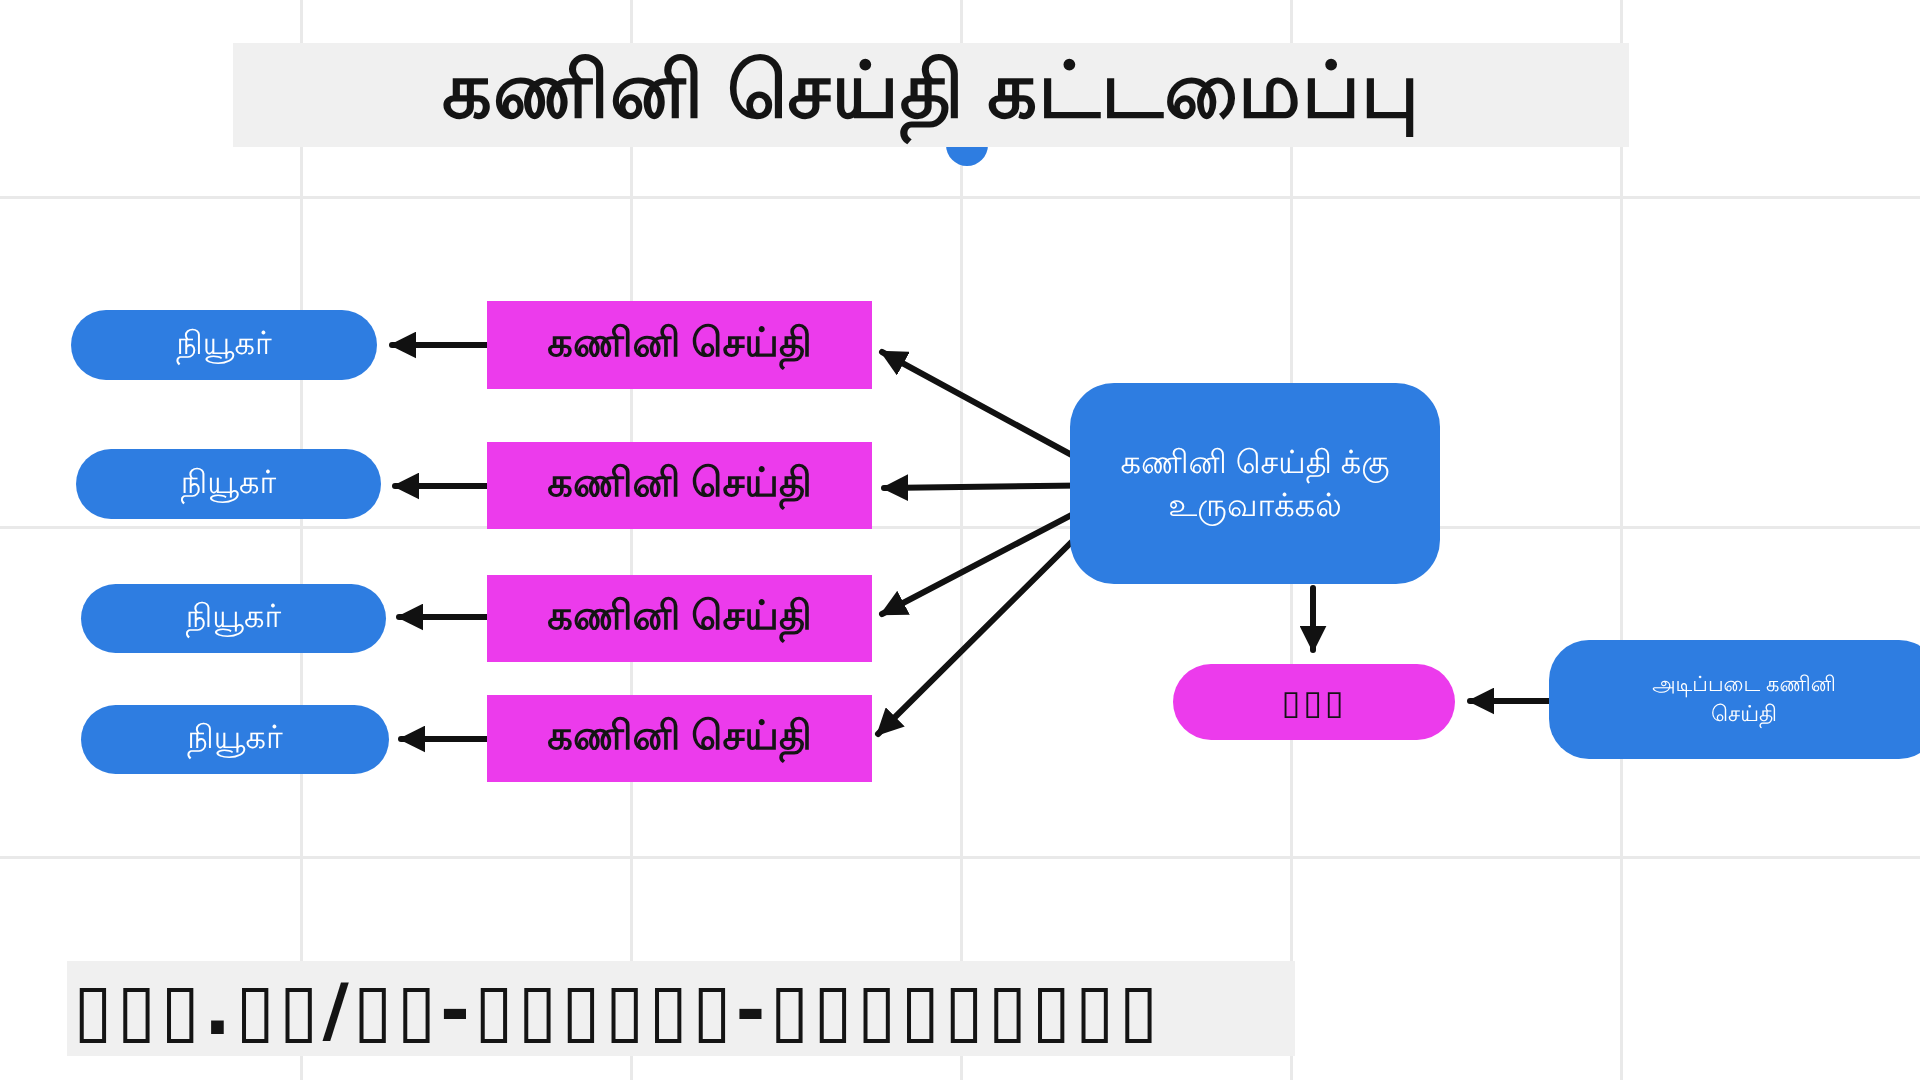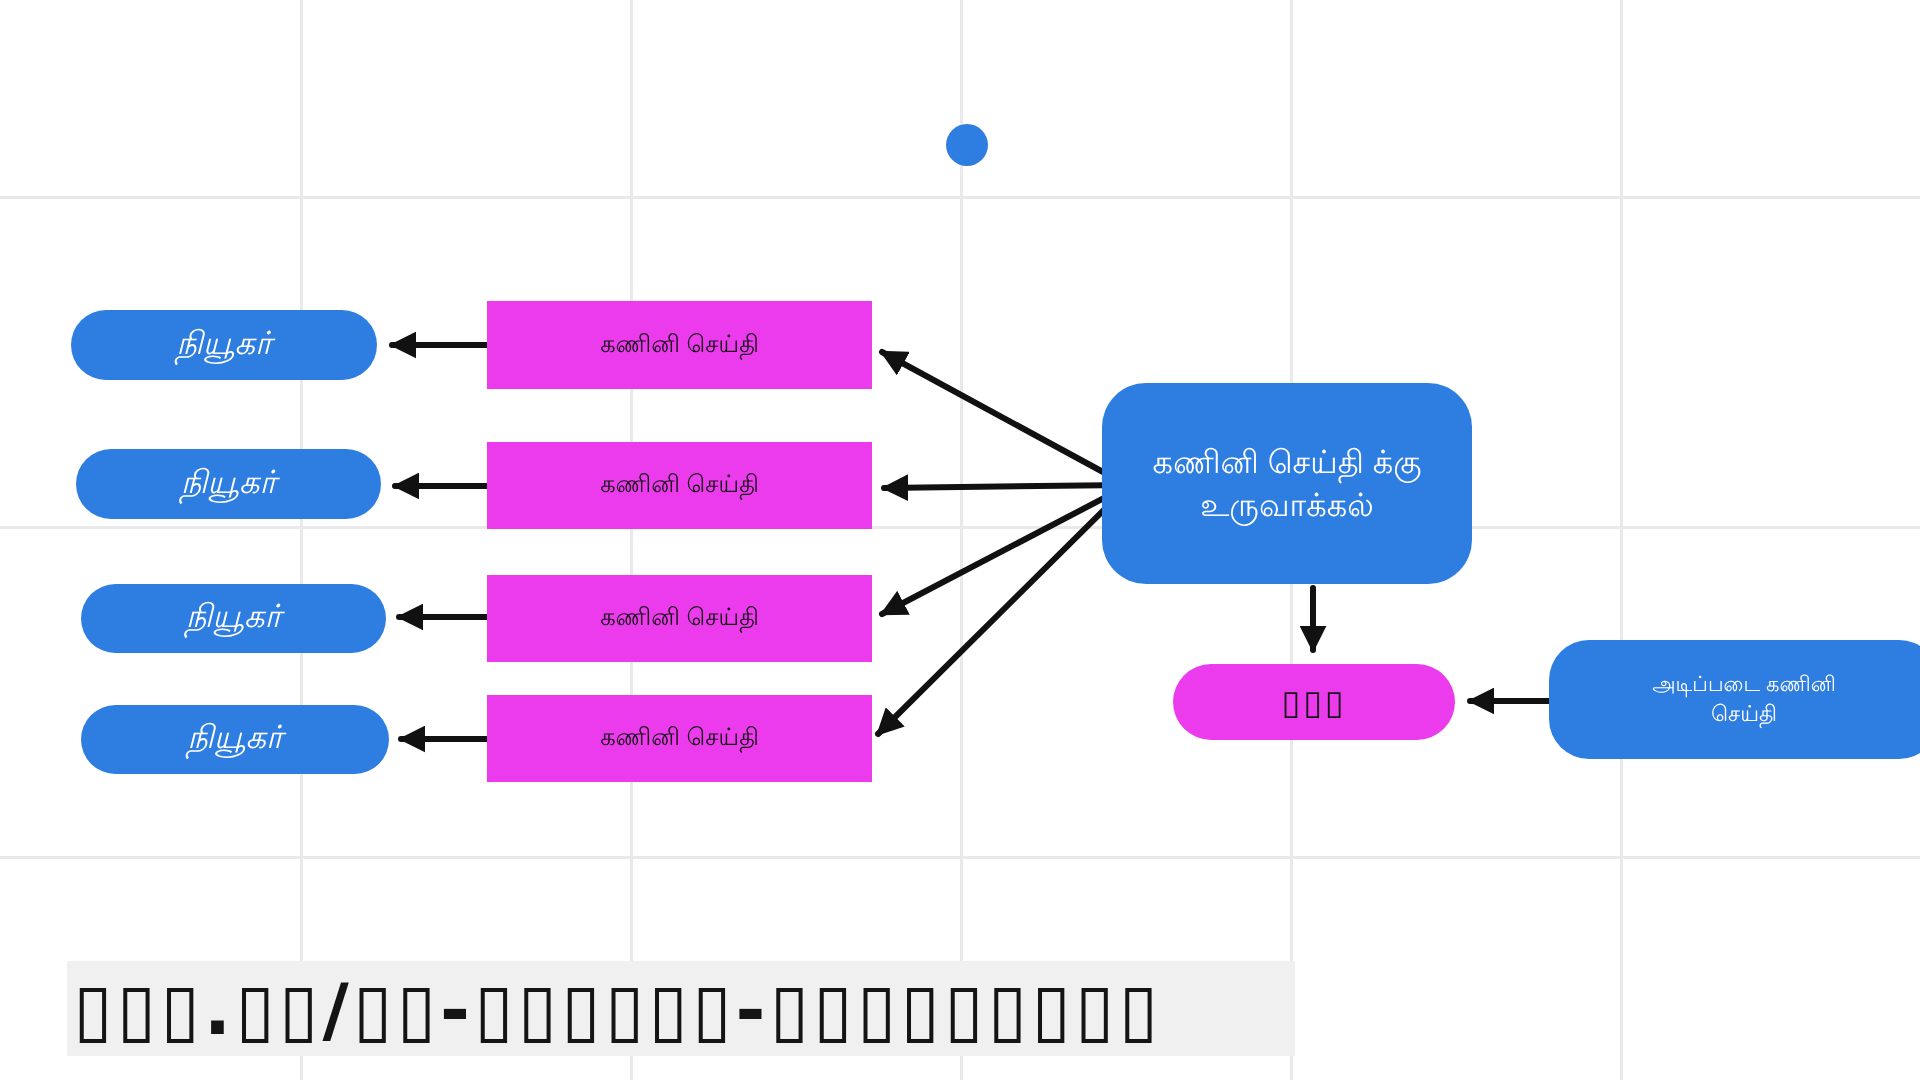--- a/index.html
+++ b/index.html
@@ -24,37 +24,37 @@
     background:#f0f0f0; color:#141414;
     font-size:78px; font-weight:600; letter-spacing:1px; z-index:3;
   }
 
   .blue-dot {
     position:absolute; left:946px; top:124px; width:42px; height:42px;
     border-radius:50%; background:#2e7de1; z-index:2;
   }
 
   .user-pill {
-    background:#2e7de1; color:#ffffff; border-radius:40px; font-size:32px;font-style:italic;
+    background:#2e7de1; color:#ffffff; border-radius:40px; font-size:32px;
   }
   .user-1 { left:71px;  top:310px; width:306px; height:70px; }
   .user-2 { left:76px;  top:449px; width:305px; height:70px; }
   .user-3 { left:81px;  top:584px; width:305px; height:69px; }
   .user-4 { left:81px;  top:705px; width:308px; height:69px; }
 
   .msg-rect {
-    background:#ec3bec; color:#141414; font-size:24px;
+    background:#ec3bec; color:#141414; font-size:40px;font-weight:bold;
   }
   .msg-1 { left:487px; top:301px; width:385px; height:88px; }
   .msg-2 { left:487px; top:442px; width:385px; height:87px; }
   .msg-3 { left:487px; top:575px; width:385px; height:87px; }
   .msg-4 { left:487px; top:695px; width:385px; height:87px; }
 
   .gen-box {
-    left:1102px; top:383px; width:370px; height:201px;
+    left:1070px; top:383px; width:370px; height:201px;
     background:#2e7de1; color:#ffffff; border-radius:44px;
     flex-direction:column; font-size:32px; line-height:1.32; text-align:center;
   }
 
   .base-pill {
     left:1173px; top:664px; width:282px; height:76px;
     background:#ec3bec; color:#141414; border-radius:44px;
     font-size:34px; font-family:"DejaVu Sans", sans-serif; letter-spacing:3px;
   }
 
@@ -93,20 +93,21 @@
       <line x1="1127" y1="485" x2="884" y2="488" marker-end="url(#arrow)"></line>
       <line x1="1127" y1="486" x2="882" y2="614" marker-end="url(#arrow)"></line>
       <line x1="1127" y1="487" x2="878" y2="734" marker-end="url(#arrow)"></line>
       <line x1="1313" y1="588" x2="1313" y2="650" marker-end="url(#arrow)"></line>
       <line x1="1549" y1="701" x2="1470" y2="701" marker-end="url(#arrow)"></line>
     </g>
   </svg>
 
   <div class="blue-dot"></div>
 
+  <div class="node title-box">கணினி செய்தி கட்டமைப்பு</div>
 
   <div class="node user-pill user-1">நியூகர்</div>
   <div class="node user-pill user-2">நியூகர்</div>
   <div class="node user-pill user-3">நியூகர்</div>
   <div class="node user-pill user-4">நியூகர்</div>
 
   <div class="node msg-rect msg-1">கணினி செய்தி</div>
   <div class="node msg-rect msg-2">கணினி செய்தி</div>
   <div class="node msg-rect msg-3">கணினி செய்தி</div>
   <div class="node msg-rect msg-4">கணினி செய்தி</div>

